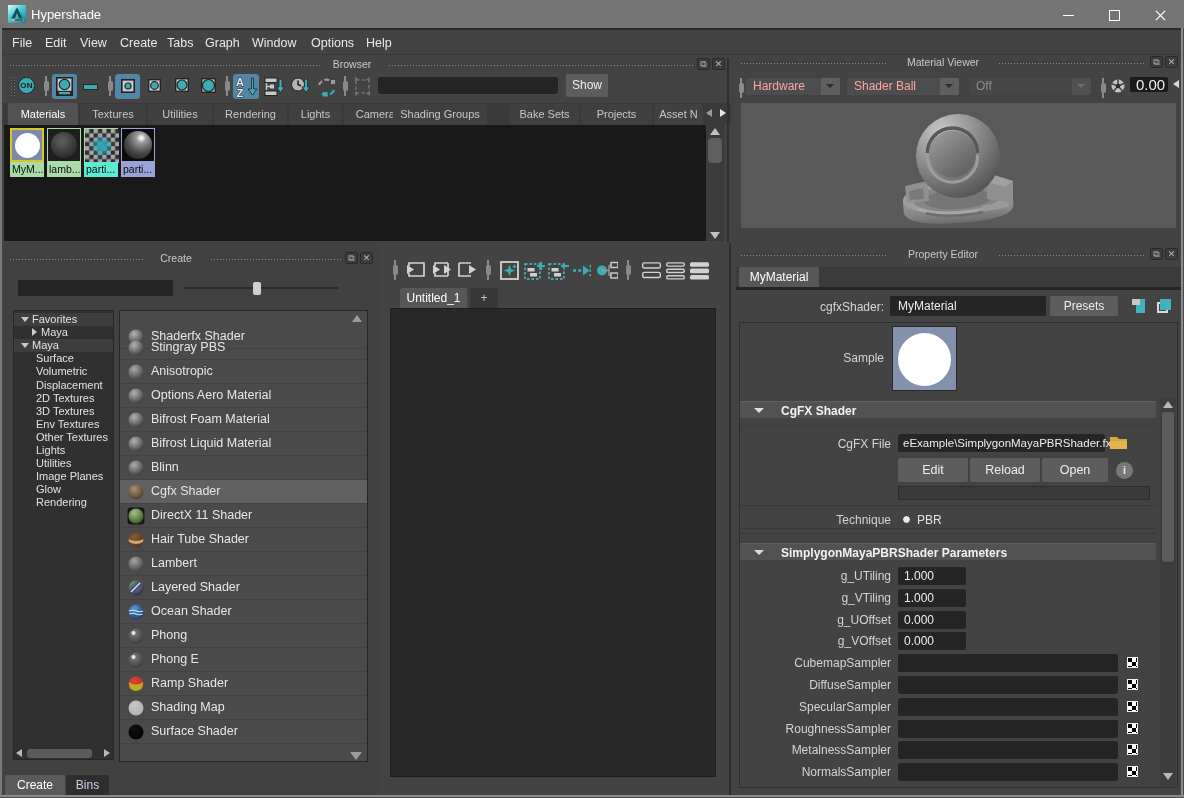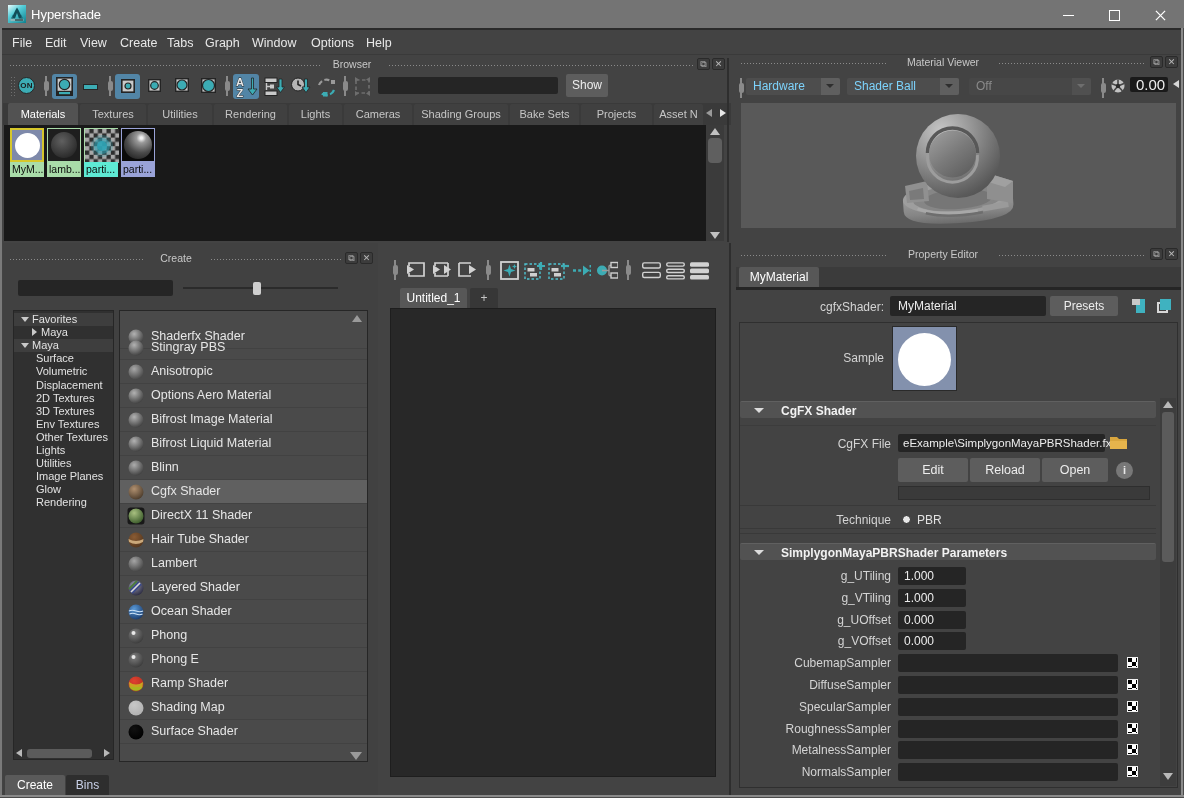--- a/index.html
+++ b/index.html
@@ -35,21 +35,21 @@
   .tab { position:absolute; background:#404040; color:#c6c6c6; font-size:11px; text-align:center;
          border-radius:2px 2px 0 0; }
   .tab.active { background:#525252; color:#ffffff; }
   #bcanvas { left:1px; top:70px; width:702px; height:116px; background:#191919; }
   .swlabel { position:absolute; font-size:10.5px; color:#0c0c0c; overflow:hidden; white-space:nowrap;
              line-height:14px; padding-left:2px; }
 
   
   #mviewer { left:736px; top:55px; width:445px; height:173px; background:#434343; }
   #vport { left:5px; top:48px; width:435px; height:125px; background:#595959; }
-  .combo { position:absolute; height:17px; background:#4d4d4d; border-radius:2px; color:#7dd3fc; font-size:12px; }
+  .combo { position:absolute; height:17px; background:#4d4d4d; border-radius:2px; color:#fca5a5; font-size:12px; }
   .combo .arr { position:absolute; right:0; top:0; width:19px; height:100%; background:#5f5f5f; border-radius:0 2px 2px 0; }
   .combo .arr:after { content:""; position:absolute; left:5px; top:6px; border:4.5px solid transparent;
      border-top-color:#2e2e2e; border-bottom-width:0; }
   .combo.disabled { background:#474747; color:#8a8a8a; }
   .combo.disabled .arr { background:#505050; }
   .combo.disabled .arr:after { border-top-color:#6e6e6e; }
 
   
   #create { left:3px; top:243px; width:375px; height:552px; background:#414141; }
   .treerow { position:absolute; left:0; width:100%; height:13px; color:#e2e2e2; font-size:11px;
@@ -203,21 +203,21 @@
         <div class="btn" style="left:563px;top:3px;width:42px;height:23px;font-size:12px;line-height:23px">Show</div>
       </div>
 
     <div class="abs" style="left:0;top:48px;width:728px;height:22px;background:#3a3a3a"></div>
     <div class="tab active" style="left:5px;top:48px;width:70px;height:22px;line-height:22px">Materials</div>
     <div class="tab" style="left:77px;top:49px;width:66px;height:21px;line-height:21px">Textures</div>
     <div class="tab" style="left:145px;top:49px;width:64px;height:21px;line-height:21px">Utilities</div>
     <div class="tab" style="left:211px;top:49px;width:73px;height:21px;line-height:21px">Rendering</div>
     <div class="tab" style="left:286px;top:49px;width:53px;height:21px;line-height:21px">Lights</div>
     <div class="tab" style="left:341px;top:49px;width:68px;height:21px;line-height:21px">Cameras</div>
-    <div class="tab" style="left:411px;top:49px;width:94px;height:21px;line-height:21px">Shading Groups</div>
+    <div class="tab" style="left:390px;top:49px;width:94px;height:21px;line-height:21px">Shading Groups</div>
     <div class="tab" style="left:507px;top:49px;width:69px;height:21px;line-height:21px">Bake Sets</div>
     <div class="tab" style="left:578px;top:49px;width:71px;height:21px;line-height:21px">Projects</div>
     <div class="tab" style="left:651px;top:49px;width:49px;height:21px;line-height:21px">Asset&nbsp;N</div>
     <div class="abs" style="left:700px;top:49px;width:13px;height:21px">
         <div class="arr-l" style="left:3px;top:5px;border-right-color:#9a9a9a;border-width:4px 6px 4px 0"></div>
       </div>
     <div class="abs" style="left:713px;top:49px;width:13px;height:21px">
         <div class="arr-r" style="left:4px;top:5px;border-left-color:#e8e8e8;border-width:4px 0 4px 6px"></div>
       </div>
 
@@ -471,21 +471,21 @@
         <div class="lrow" style="top:97px;">
           <svg width="18" height="18" viewBox="0 0 18 18">
             <defs>
               <radialGradient id="g4" cx="38%" cy="30%" r="75%">
                 <stop offset="0%" stop-color="#b2b2b2"></stop>
                 <stop offset="100%" stop-color="#3e3e3e"></stop>
               </radialGradient>
             </defs>
             <circle cx="9" cy="9" r="7.5" fill="url(#g4)"></circle>
           </svg>
-          <span class="nm">Bifrost Image Material</span>
+          <span class="nm">Bifrost Foam Material</span>
         </div>
         <div class="lrow" style="top:121px;">
           <svg width="18" height="18" viewBox="0 0 18 18">
             <defs>
               <radialGradient id="g5" cx="38%" cy="30%" r="75%">
                 <stop offset="0%" stop-color="#b2b2b2"></stop>
                 <stop offset="100%" stop-color="#3e3e3e"></stop>
               </radialGradient>
             </defs>
             <circle cx="9" cy="9" r="7.5" fill="url(#g5)"></circle>

